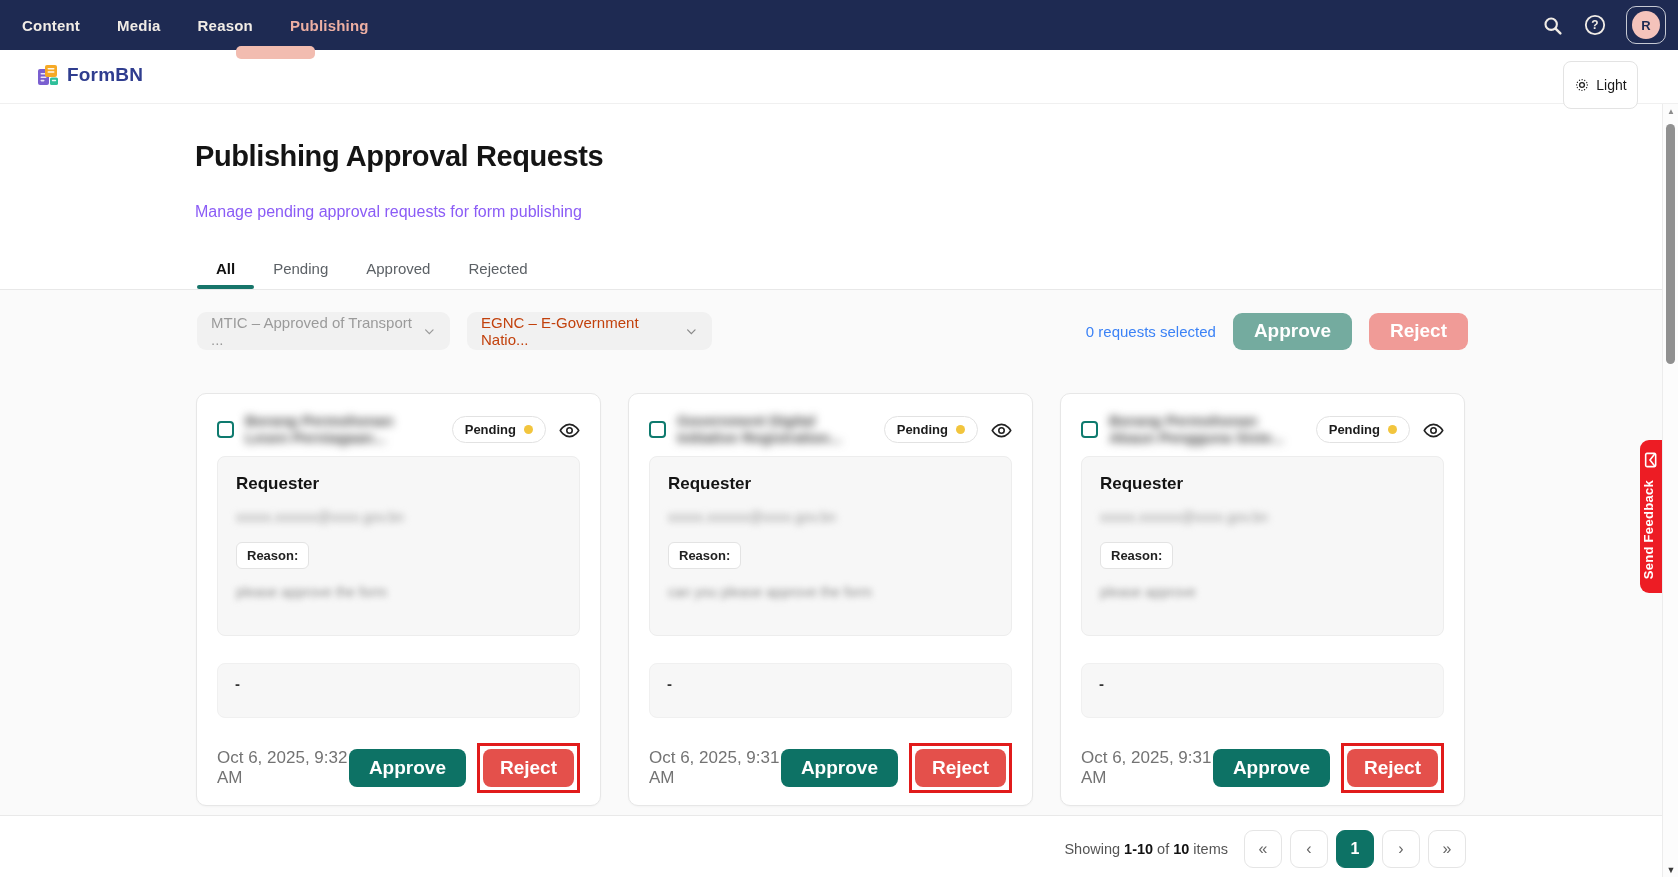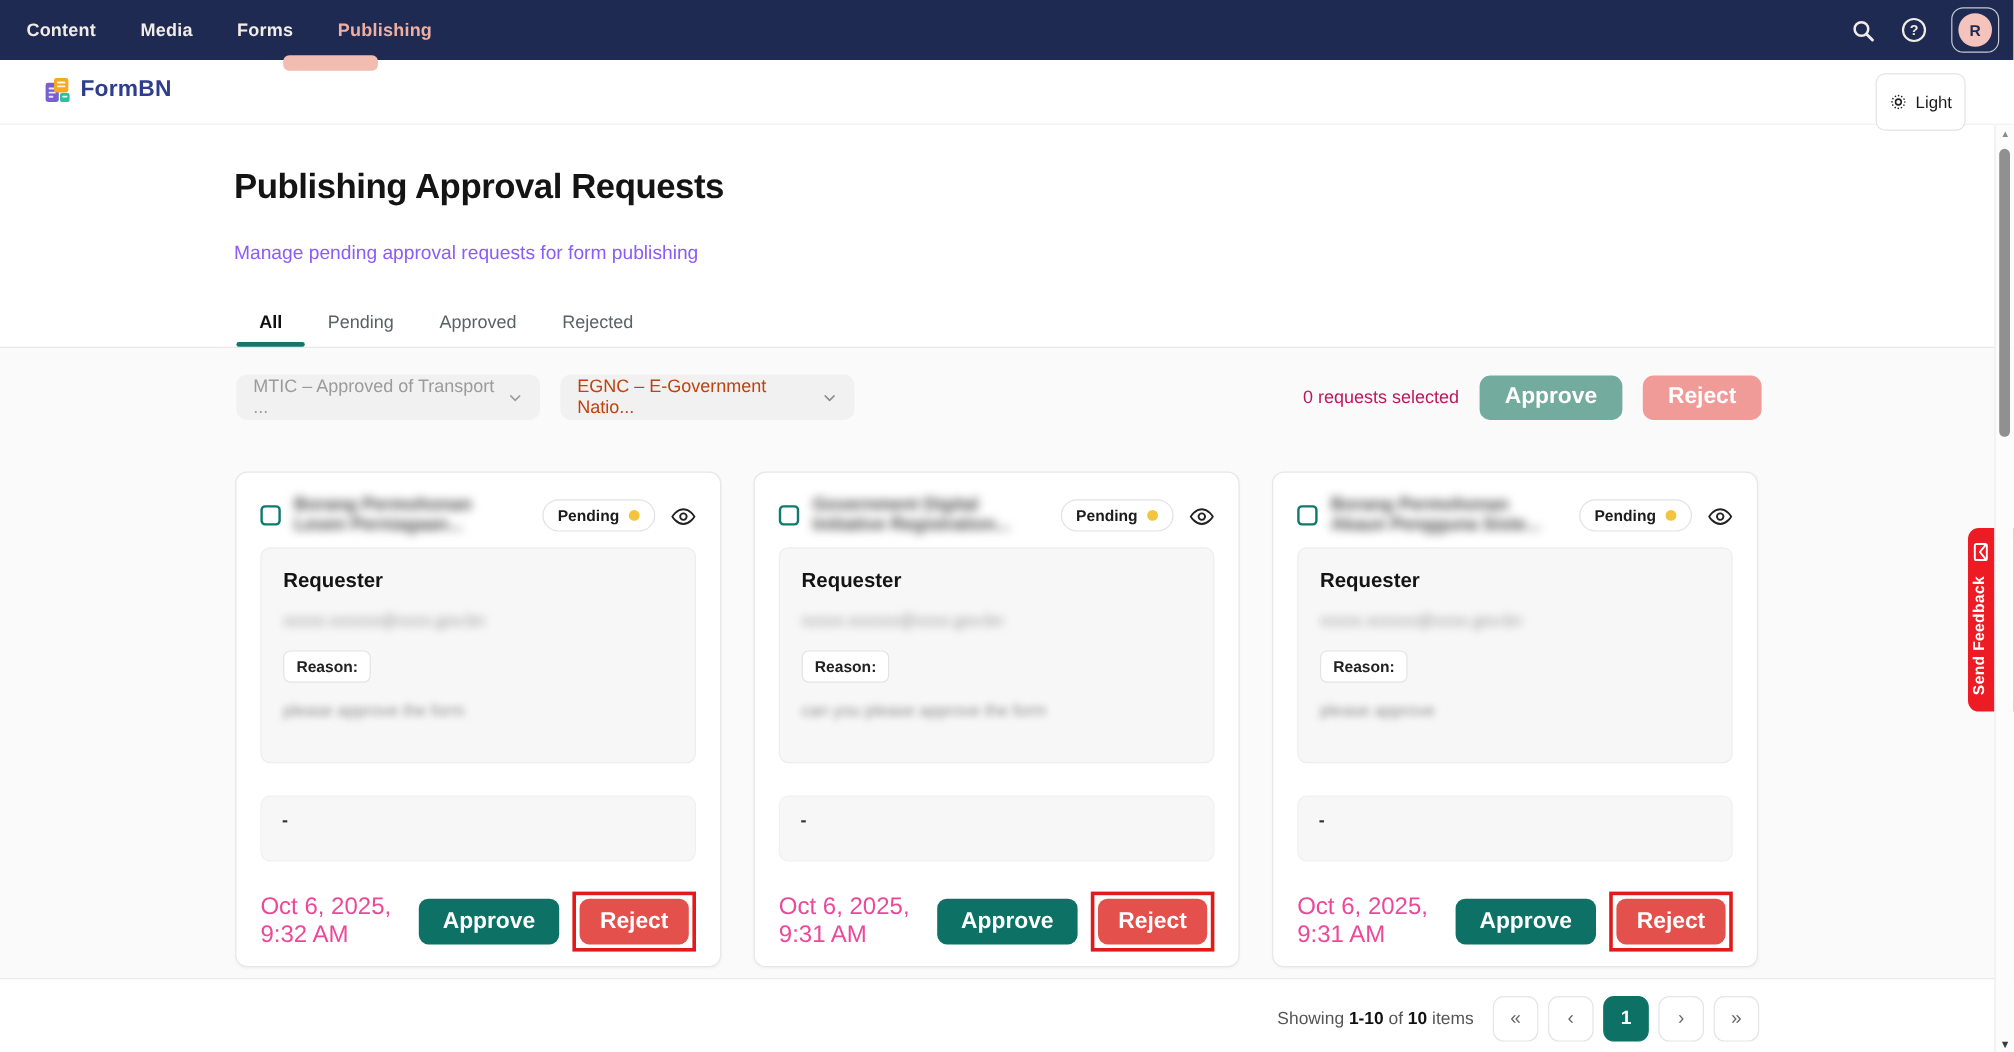--- a/index.html
+++ b/index.html
@@ -49,21 +49,21 @@
     background:#17756a; border-radius:2px; }
 
   
   .dropdown { position:absolute; top:312px; height:38px; background:#f1f1f1; border-radius:9px;
     display:flex; align-items:center; justify-content:space-between; padding:0 14px;
     font-size:15px; cursor:pointer; }
   .dd1 { left:197px; width:253px; color:#9b9b9b; }
   .dd2 { left:467px; width:245px; color:#c2410c; }
   .bulk-row { position:absolute; top:312px; right:210px; height:38px; display:flex;
     align-items:center; gap:17px; }
-  .selected-count { font-size:15px; color:#be185d;margin-left:40px; }
+  .selected-count { font-size:15px; color:#3b82f6;margin-left:40px; }
   .btn { border:none; border-radius:9px; height:37px; padding:0 21px; font-size:19px;
     font-weight:bold; color:#fff; cursor:pointer; font-family:"Liberation Sans",sans-serif; }
   .btn-approve-muted { background:#74ab9f; }
   .btn-reject-muted { background:#f09b97; }
 
   
   .cards-row { position:absolute; left:196px; top:393px; width:1269px; display:flex; gap:27px; }
   .card { flex:1; height:413px; background:#fff; border:1px solid #e7e7e7; border-radius:10px;
     box-shadow:0 1px 2px rgba(0,0,0,.03); padding:18px 20px 12px; display:flex; flex-direction:column; }
   .card-head { display:flex; align-items:flex-start; }
@@ -79,21 +79,21 @@
   .req-panel { margin-top:10px; background:#f7f7f7; border:1px solid #ededed; border-radius:8px;
     padding:17px 18px; height:180px; }
   .req-title { font-size:17px; font-weight:bold; color:#141414; margin-bottom:15px; }
   .req-email { font-size:14px; color:#999; filter:blur(3.5px); margin-bottom:17px; }
   .reason-pill { display:inline-block; background:#fff; border:1px solid #e3e3e3; border-radius:6px;
     padding:5px 10px; font-size:13px; font-weight:bold; color:#222; margin-bottom:15px; }
   .reason-text { font-size:14px; color:#8f8f8f; filter:blur(3.2px); }
   .dash-panel { margin-top:27px; background:#f7f7f7; border:1px solid #f0f0f0; border-radius:8px;
     height:55px; padding:11px 17px; font-size:15px; font-weight:bold; color:#333; }
   .card-foot { margin-top:auto; display:flex; align-items:center; }
-  .card-date { font-size:20px; color:#ec4899; }
+  .card-date { font-size:17px; color:#737373; }
   .foot-actions { margin-left:auto; display:flex; align-items:center; }
   .btn-approve { background:#0d7265; height:38px; border-radius:8px; padding:0 20px; }
   .annot-box { border:3px solid #e11b1b; padding:3px; margin-left:11px; }
   .btn-reject { background:#e4504b; height:38px; border-radius:8px; padding:0 17px; }
 
   
   .paging { position:absolute; top:830px; right:212px; display:flex; align-items:center; gap:8px; }
   .showing { display:flex; gap:4px; font-size:14.5px; color:#555; margin-right:8px; }
   .showing b { color:#111; }
   .page-btn { width:38px; height:38px; border:1px solid #e5e5e5; border-radius:9px; background:#fff;
@@ -116,21 +116,21 @@
     border-radius:5px; cursor:pointer; }
   .sb-down { position:absolute; bottom:2px; left:0; width:16px; text-align:center; color:#3a3a3a;
     font-size:9px; cursor:pointer; }
 </style>
 </head>
 <body>
 
 <div class="topnav">
   <span class="nav-item">Content</span>
   <span class="nav-item">Media</span>
-  <span class="nav-item">Forms</span>
+  <span class="nav-item">Reason</span>
   <span class="nav-item active">Publishing</span>
   <div class="nav-icons">
     <span class="icon-btn">
       <svg width="21" height="21" viewBox="0 0 24 24">
           <circle cx="10.5" cy="10.5" r="6.5" fill="none" stroke="#f1ece6" stroke-width="2.4"></circle>
           <line x1="15.5" y1="15.5" x2="21" y2="21" stroke="#f1ece6" stroke-width="2.8" stroke-linecap="round"></line>
         </svg>
     </span>
     <span class="icon-btn">
       <svg width="22" height="22" viewBox="0 0 24 24">

